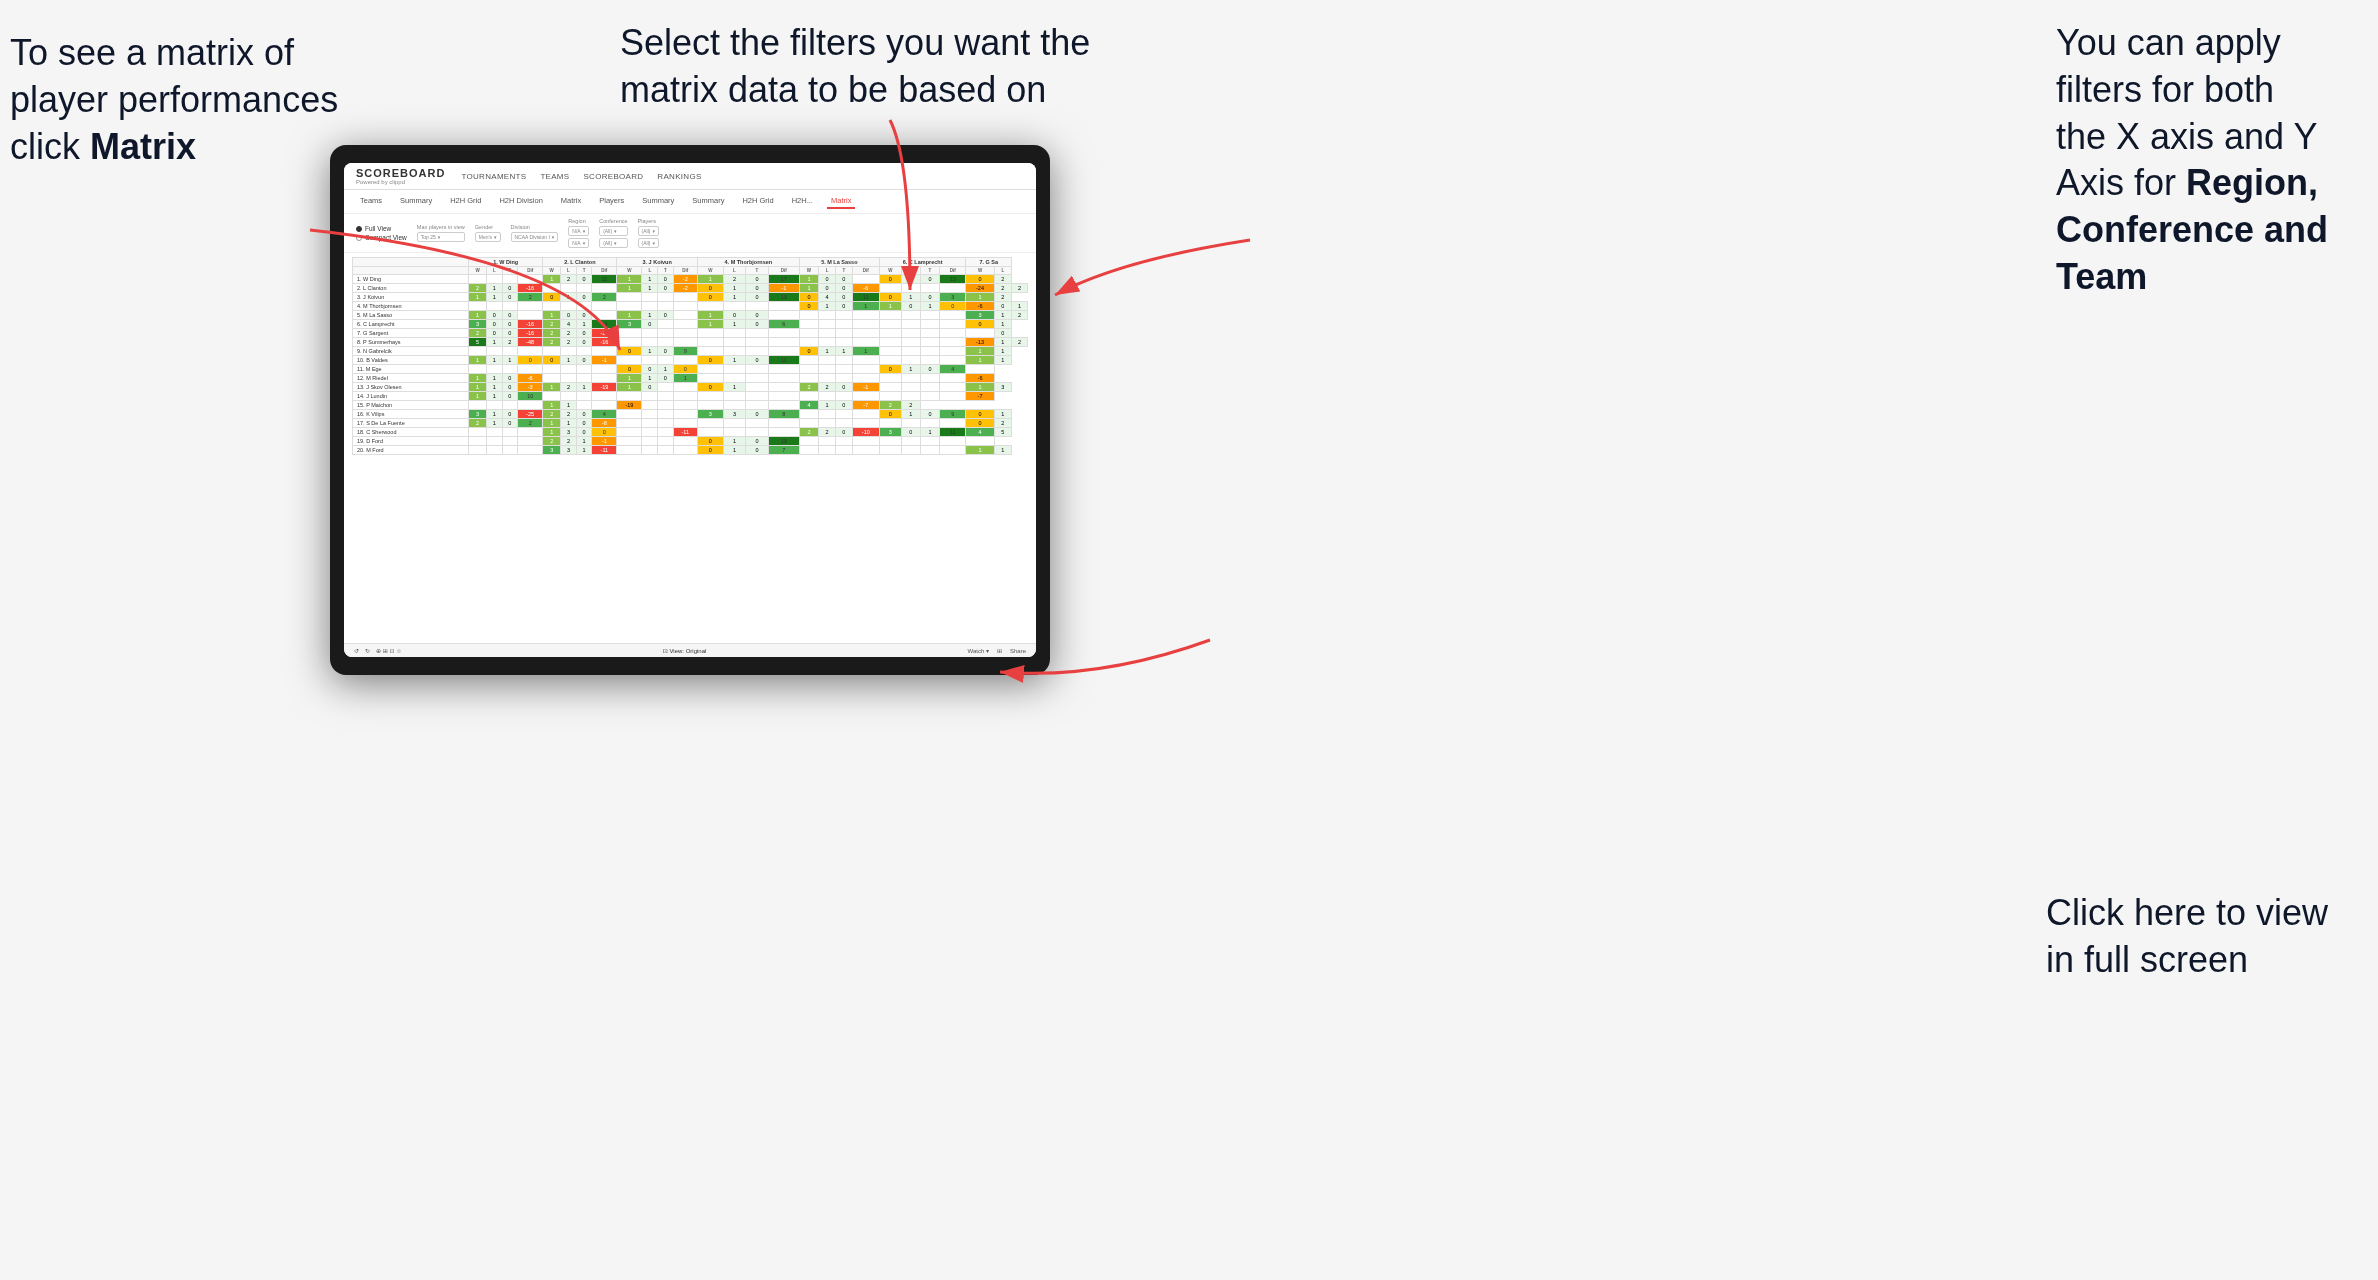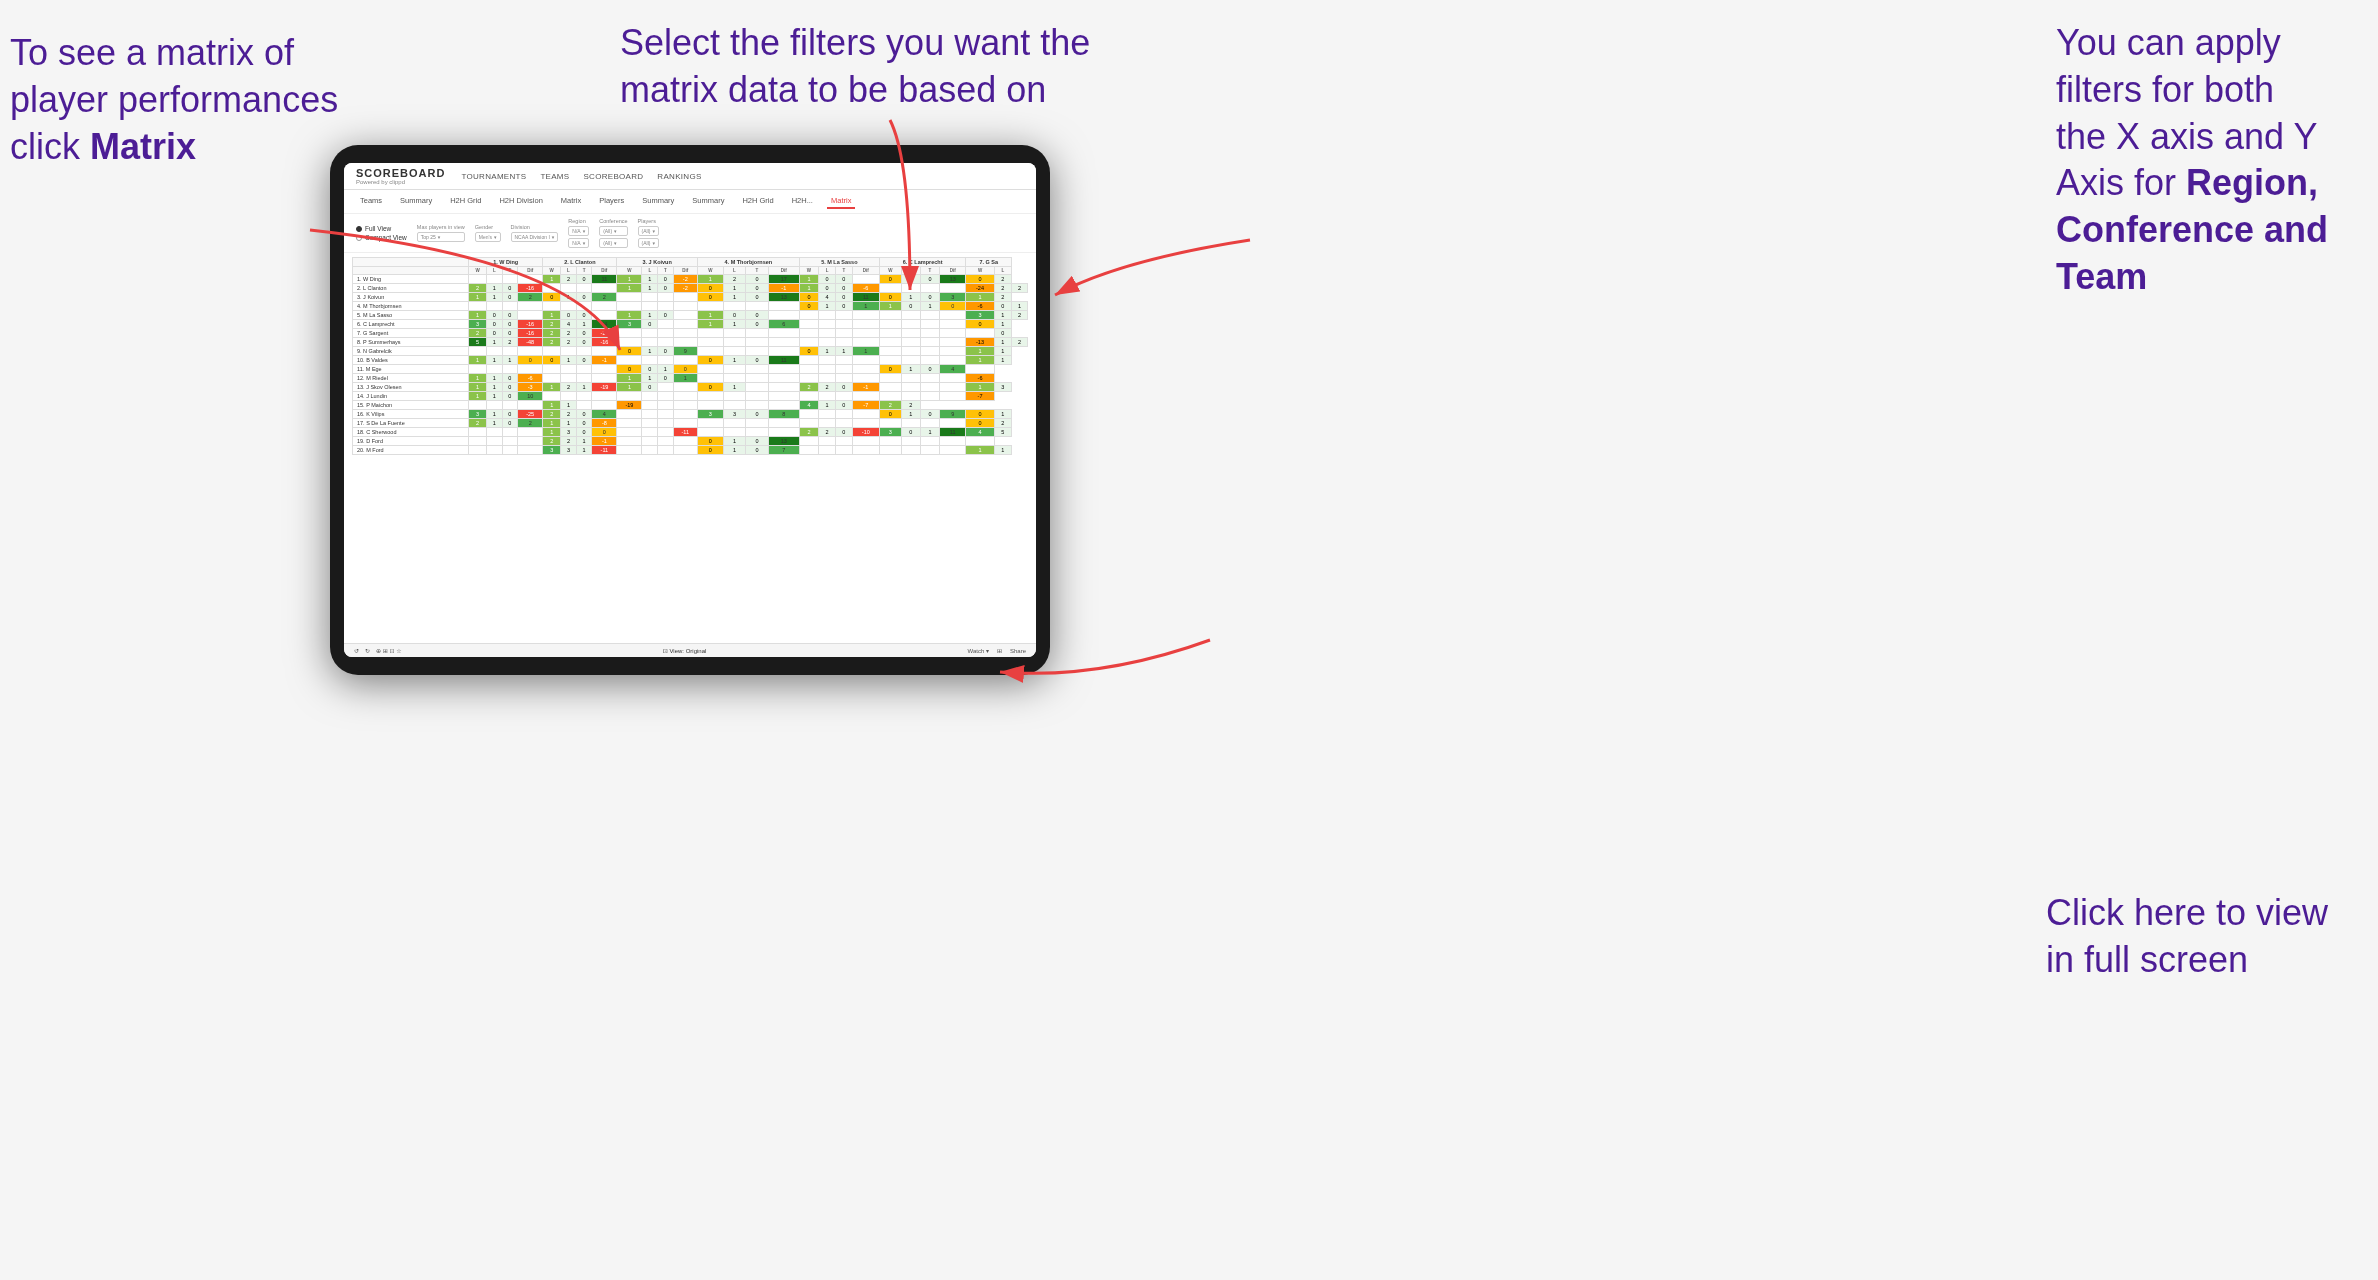--- a/index.html
+++ b/index.html
@@ -10,21 +10,21 @@
       font-family: -apple-system, BlinkMacSystemFont, 'Segoe UI', Arial, sans-serif;
       overflow: hidden;
       position: relative;
     }
 
     
     .annotation {
       position: absolute;
       font-size: 36px;
       line-height: 1.3;
-      color: #4c1d95;
+      color: #0f172a;
       max-width: 420px;
     }
     .annotation strong { font-weight: 900; }
 
     .ann-top-left {
       top: 30px;
       left: 10px;
     }
     .ann-top-center {
       top: 20px;
@@ -44,21 +44,21 @@
     }
 
     
     .tablet {
       position: absolute;
       left: 330px;
       top: 145px;
       width: 720px;
       height: 530px;
       background: #1a1a1a;
-      border-radius: 28px;
+      border-radius: 16px;
       box-shadow: 0 8px 40px rgba(0,0,0,0.5);
       padding: 18px 14px;
     }
 
     .tablet-screen {
       width: 100%;
       height: 100%;
       background: #fff;
       border-radius: 8px;
       overflow: hidden;

